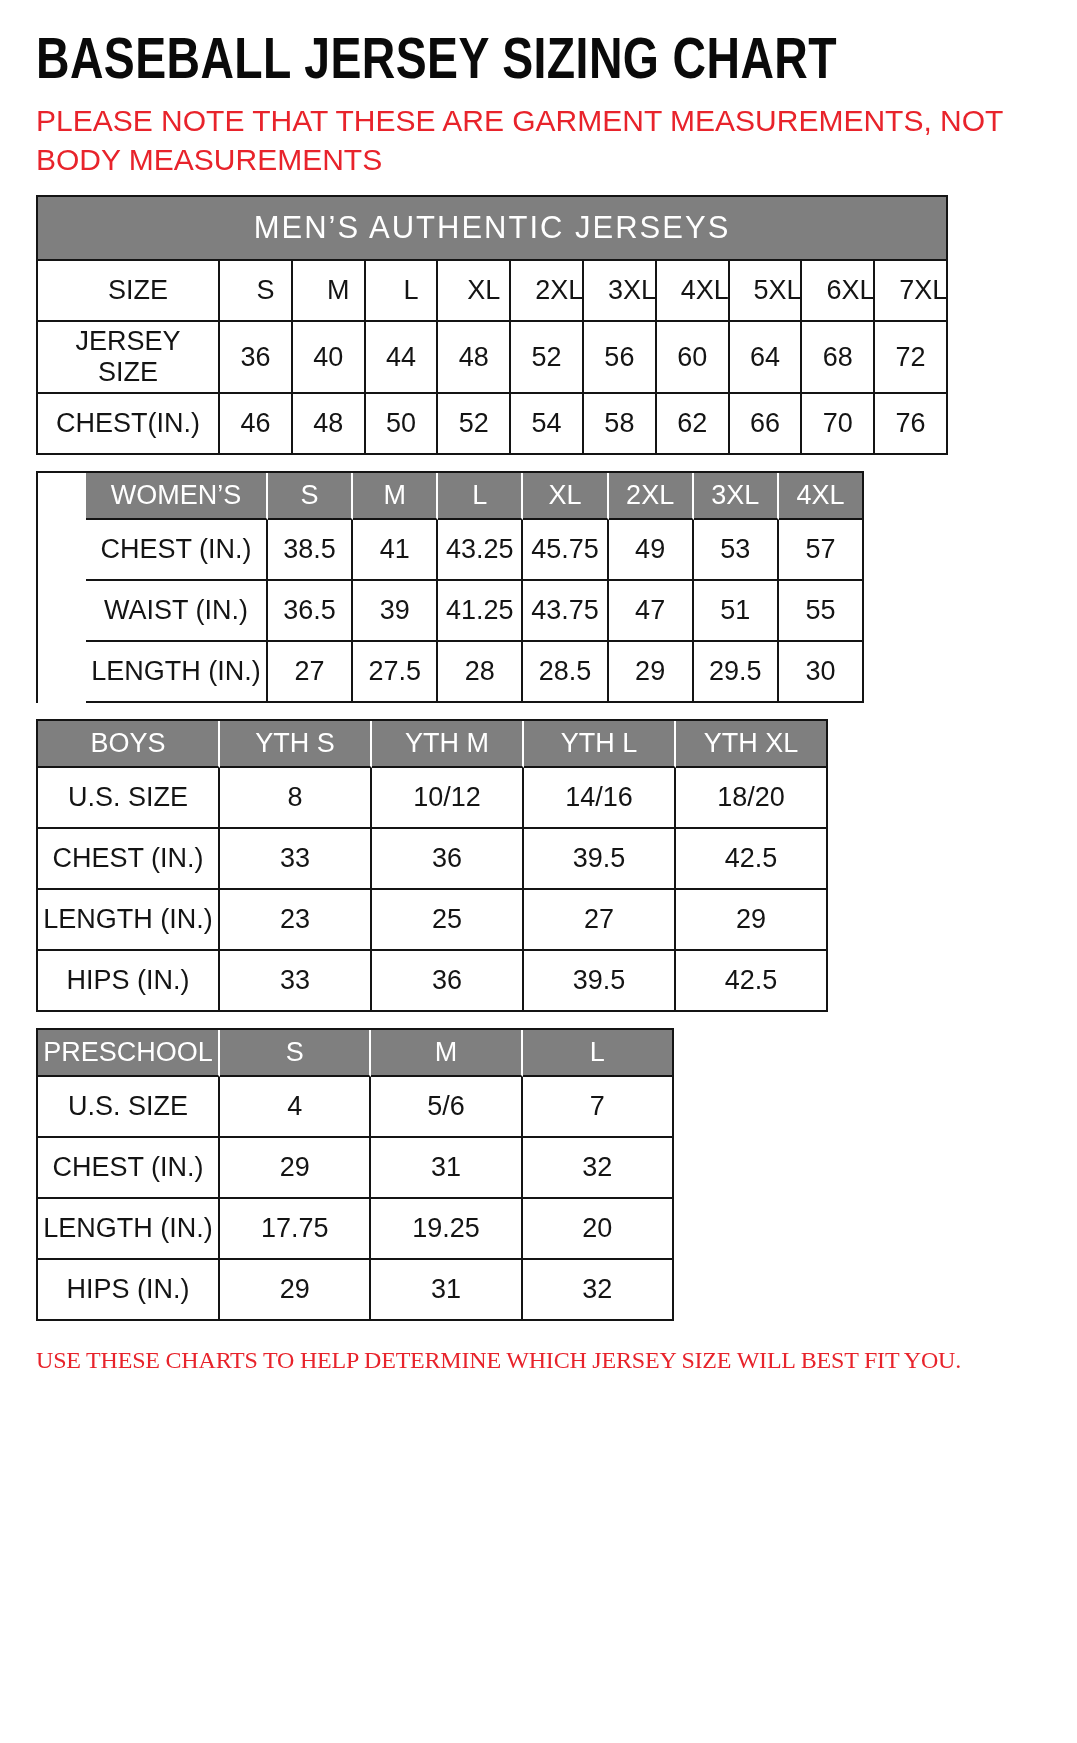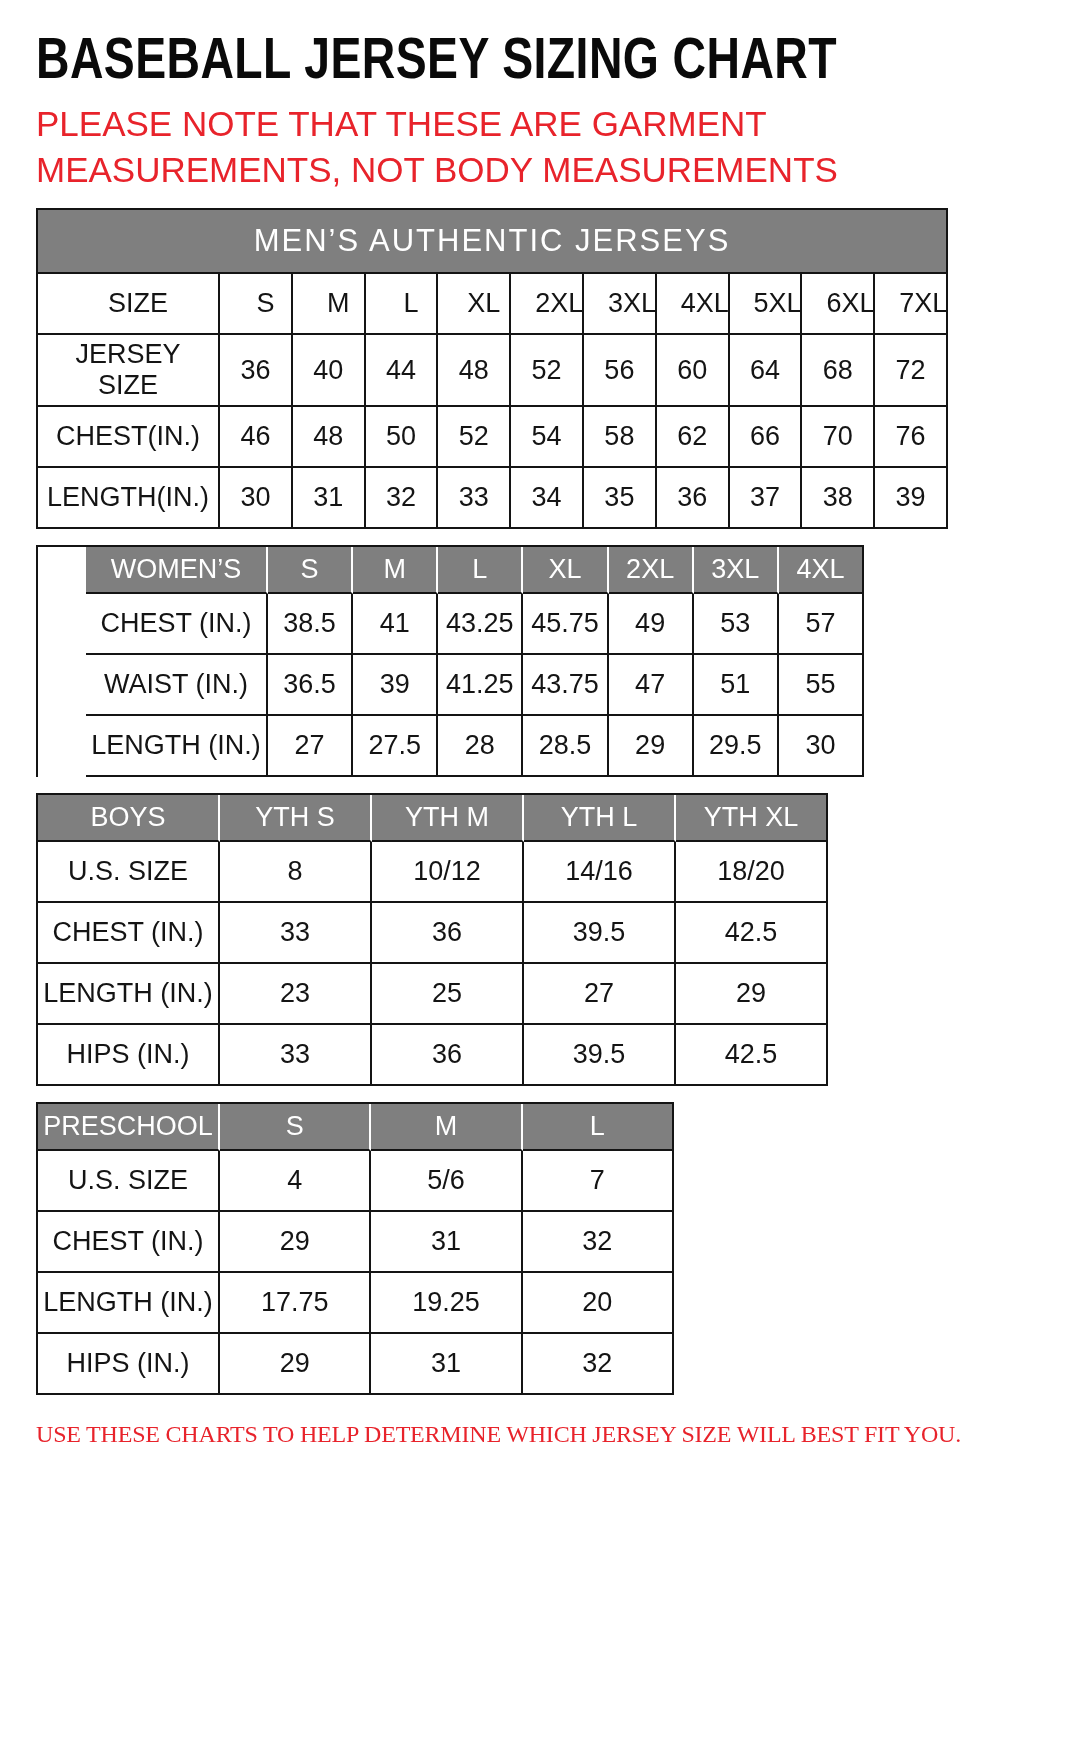--- a/index.html
+++ b/index.html
@@ -26,21 +26,21 @@
     font-weight:800;
     letter-spacing:0.5px;
     margin:6px 0 10px 0;
     white-space:nowrap;
     transform:scaleX(0.80);
     transform-origin:left center;
     color:#0a0a0a;
   }
   .note{
     color:var(--red);
-    font-size:35px;
+    font-size:30px;
     line-height:1.3;
     max-width:1000px;
     margin:0 0 4px 0;
   }
   table.size-table{
     border-collapse:separate;
     border-spacing:0;
     table-layout:fixed;
     margin-top:16px;
     border-top:2px solid var(--border);
@@ -145,33 +145,20 @@
             <td class="value-cell">48</td>
             <td class="value-cell">50</td>
             <td class="value-cell">52</td>
             <td class="value-cell">54</td>
             <td class="value-cell">58</td>
             <td class="value-cell">62</td>
             <td class="value-cell">66</td>
             <td class="value-cell">70</td>
             <td class="value-cell">76</td>
           </tr>
-          <tr>
-            <td class="label-cell">LENGTH(IN.)</td>
-            <td class="value-cell">30</td>
-            <td class="value-cell">31</td>
-            <td class="value-cell">32</td>
-            <td class="value-cell">33</td>
-            <td class="value-cell">34</td>
-            <td class="value-cell">35</td>
-            <td class="value-cell">36</td>
-            <td class="value-cell">37</td>
-            <td class="value-cell">38</td>
-            <td class="value-cell">39</td>
-          </tr>
         </tbody>
       </table>
       <table class="size-table table-womens">
         <colgroup>
           <col class="label-col">
           <col>
           <col>
           <col>
           <col>
           <col>

